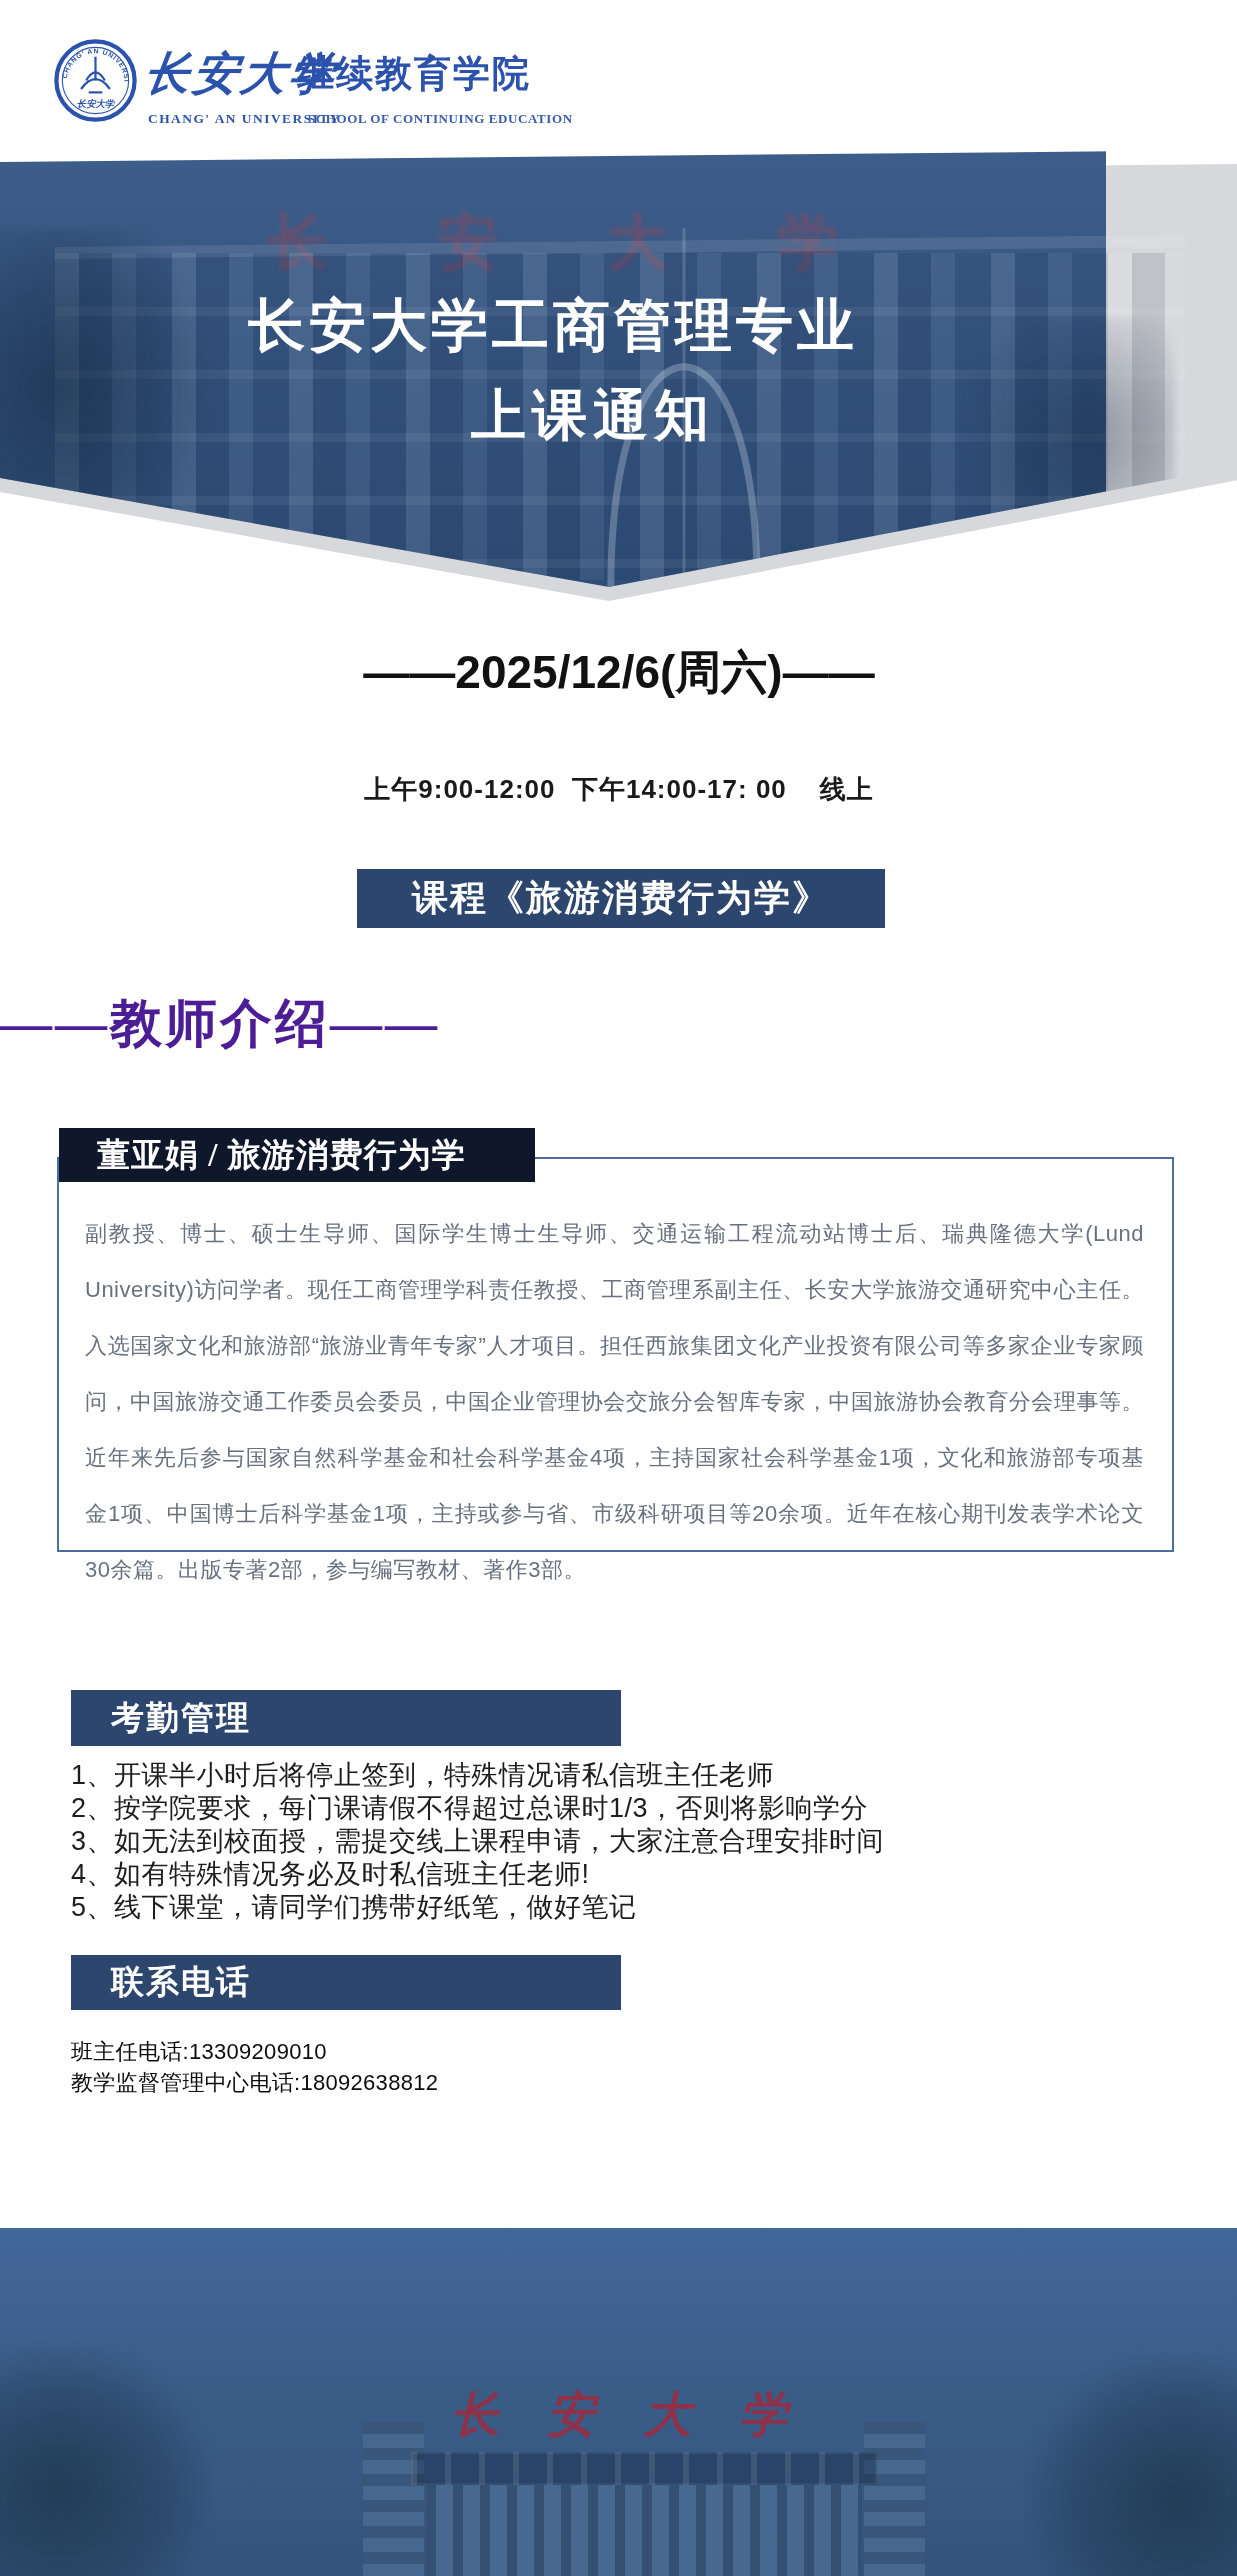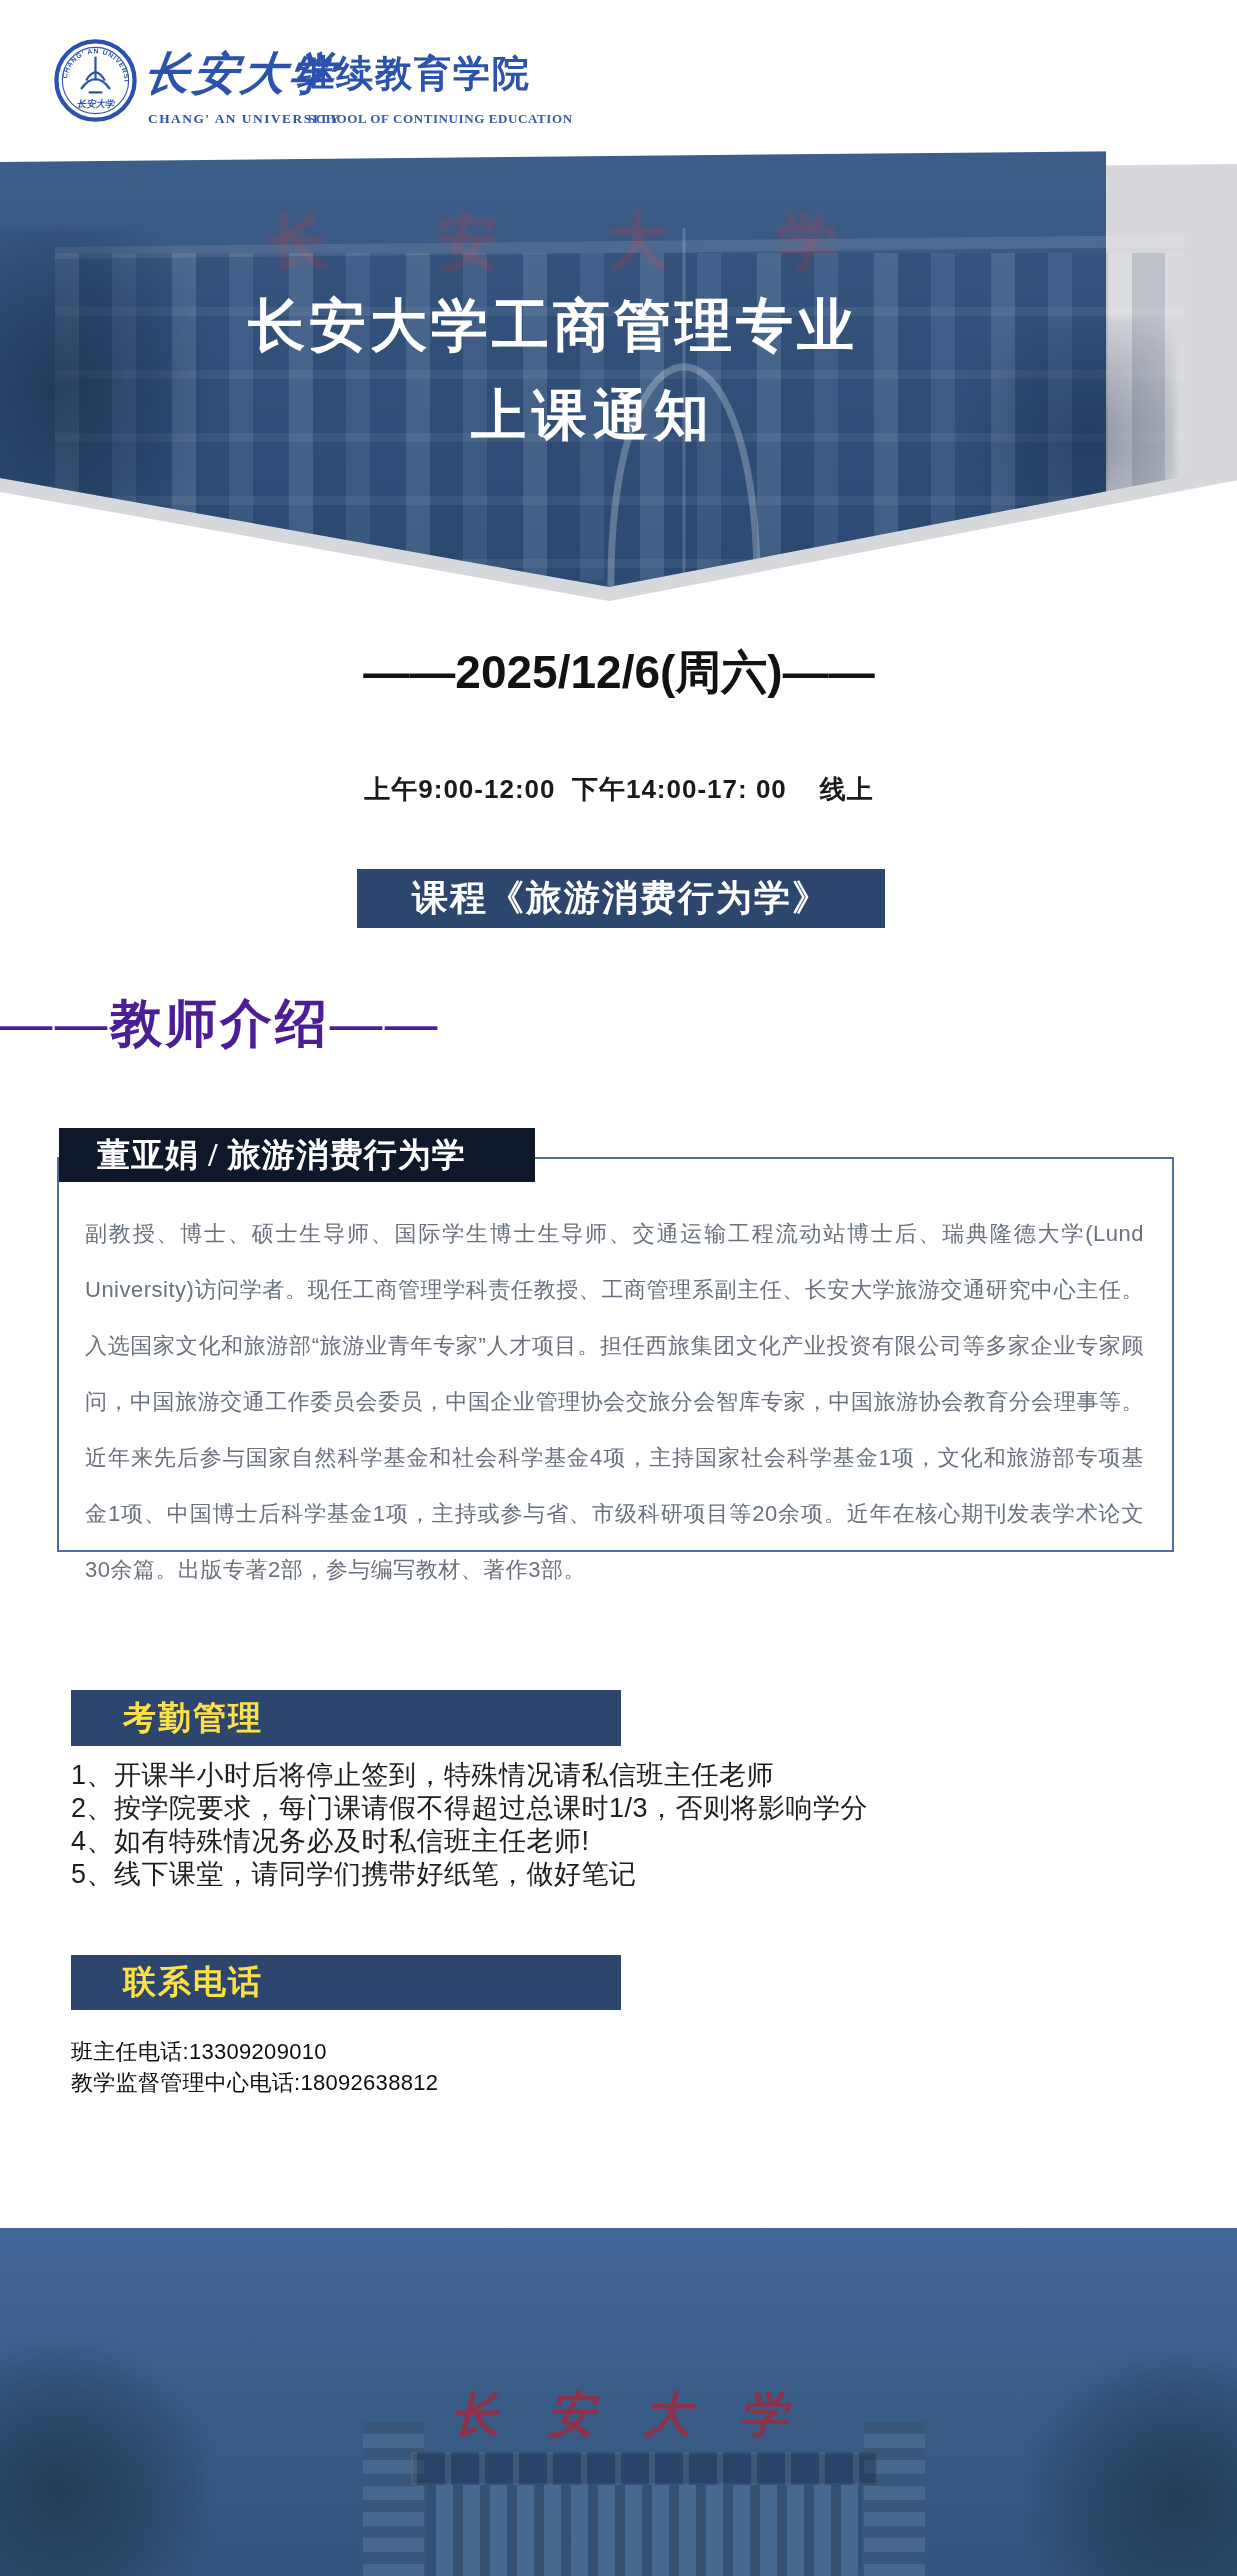--- a/index.html
+++ b/index.html
@@ -63,23 +63,23 @@
         font-family:"Liberation Serif","DejaVu Serif",serif;font-weight:900;font-size:52px;letter-spacing:3px;}
   .bio-box{position:absolute;left:57px;top:1157px;width:1113px;height:391px;border:2px solid #4d6fa0;
         background:#ffffff;}
   .name-bar{position:absolute;left:59px;top:1128px;width:476px;height:54px;background:#0f172a;
         color:#ffffff;font-family:"Liberation Serif","DejaVu Serif",serif;font-weight:700;font-size:33px;
         line-height:54px;padding-left:38px;letter-spacing:1px;box-sizing:border-box;z-index:2;}
   .bio-text{position:absolute;left:85px;top:1206px;width:1059px;color:#68717d;font-size:22px;
         line-height:56px;letter-spacing:0.5px;text-align:justify;}
 
   
-  .sec-bar{position:absolute;left:71px;width:550px;height:56px;background:#2c466d;color:#fde047;
+  .sec-bar{position:absolute;left:71px;width:550px;height:56px;background:#2c466d;color:#ffffff;
         font-family:"Liberation Serif","DejaVu Serif",serif;font-weight:700;font-size:33px;line-height:56px;
-        padding-left:52px;letter-spacing:2px;box-sizing:border-box;}
+        padding-left:40px;letter-spacing:2px;box-sizing:border-box;}
   .bar-attendance{top:1690px;}
   .bar-contact{top:1955px;height:55px;line-height:55px;}
 
   .rules{position:absolute;left:71px;top:1759px;width:1090px;color:#1d1d1d;font-size:27px;
         line-height:33px;letter-spacing:0.5px;font-weight:500;}
   .phones{position:absolute;left:71px;top:2036px;width:892px;color:#0d0d0d;font-size:22px;
         line-height:31px;letter-spacing:0.3px;font-weight:500;}
 
   
   .footer{position:absolute;left:0;top:2228px;width:1238px;height:348px;overflow:hidden;
@@ -148,20 +148,21 @@
 
   <div class="teacher-heading">——教师介绍——</div>
   <div class="bio-box"></div>
   <div class="name-bar">董亚娟 / 旅游消费行为学</div>
   <div class="bio-text">副教授、博士、硕士生导师、国际学生博士生导师、交通运输工程流动站博士后、瑞典隆德大学(Lund University)访问学者。现任工商管理学科责任教授、工商管理系副主任、长安大学旅游交通研究中心主任。入选国家文化和旅游部“旅游业青年专家”人才项目。担任西旅集团文化产业投资有限公司等多家企业专家顾问，中国旅游交通工作委员会委员，中国企业管理协会交旅分会智库专家，中国旅游协会教育分会理事等。近年来先后参与国家自然科学基金和社会科学基金4项，主持国家社会科学基金1项，文化和旅游部专项基金1项、中国博士后科学基金1项，主持或参与省、市级科研项目等20余项。近年在核心期刊发表学术论文30余篇。出版专著2部，参与编写教材、著作3部。</div>
 
   <div class="sec-bar bar-attendance">考勤管理</div>
   <div class="rules">
     <div>1、开课半小时后将停止签到，特殊情况请私信班主任老师</div>
     <div>2、按学院要求，每门课请假不得超过总课时1/3，否则将影响学分</div>
+    <div>3、如无法到校面授，需提交线上课程申请，大家注意合理安排时间</div>
     <div>4、如有特殊情况务必及时私信班主任老师!</div>
     <div>5、线下课堂，请同学们携带好纸笔，做好笔记</div>
   </div>
 
   <div class="sec-bar bar-contact">联系电话</div>
   <div class="phones">
     <div>班主任电话:13309209010</div>
     <div>教学监督管理中心电话:18092638812</div>
   </div>
 

